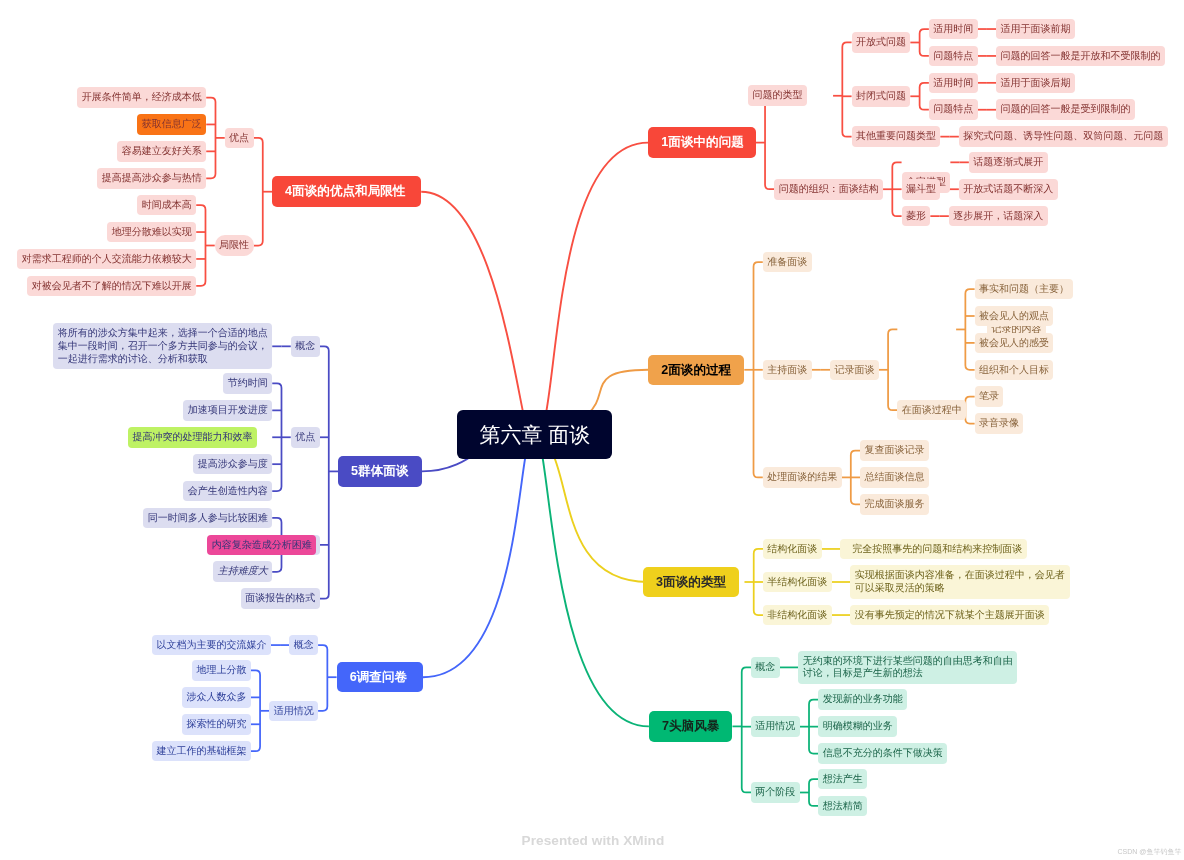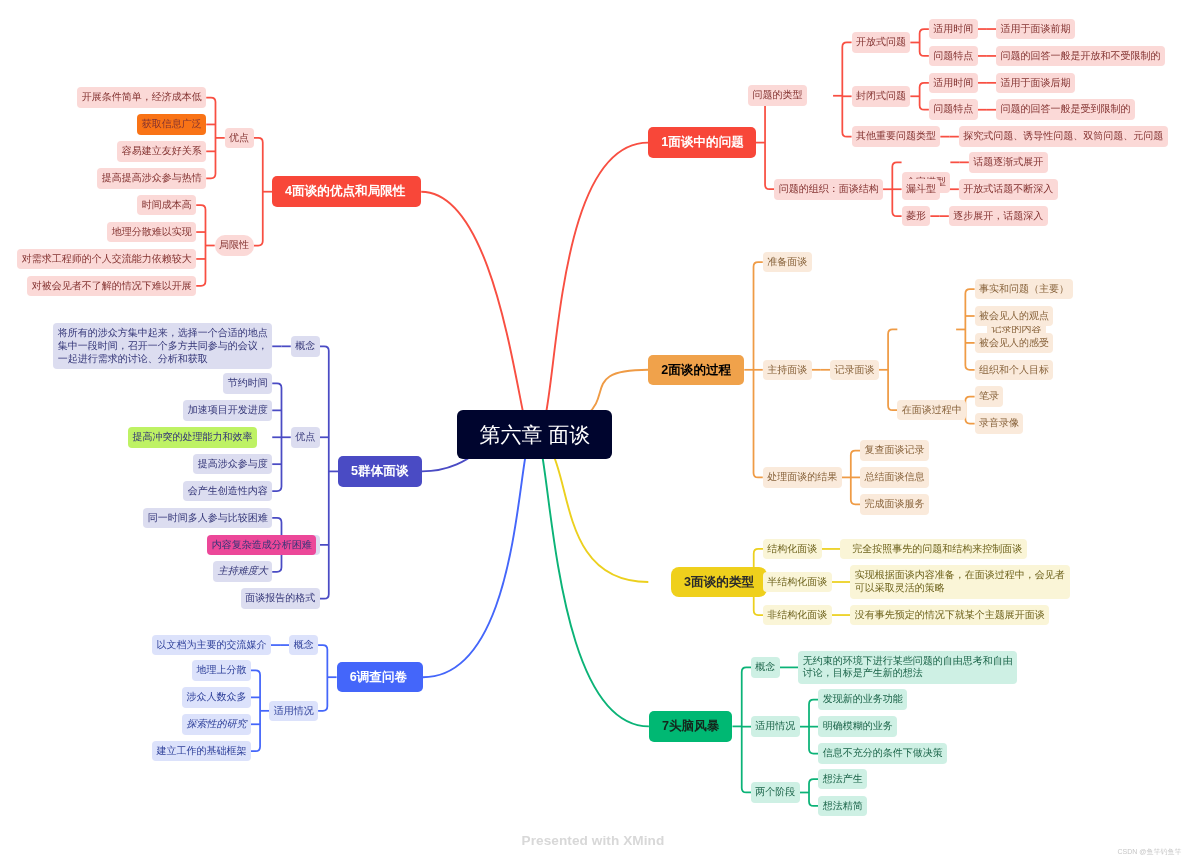--- a/index.html
+++ b/index.html
@@ -160,21 +160,21 @@
     <div class="node leaf" style="background: rgb(250, 234, 219); color: rgb(135, 98, 58); left: 974.62px; top: 305.7px;">被会见人的观点</div>
     <div class="node leaf" style="background: rgb(250, 234, 219); color: rgb(135, 98, 58); left: 974.62px; top: 332.6px;">被会见人的感受</div>
     <div class="node leaf" style="background: rgb(250, 234, 219); color: rgb(135, 98, 58); left: 974.62px; top: 359.5px;">组织和个人目标</div>
     <div class="node leaf" style="background: rgb(250, 234, 219); color: rgb(135, 98, 58); left: 897.33px; top: 399.85px;">在面谈过程中</div>
     <div class="node leaf" style="background: rgb(250, 234, 219); color: rgb(135, 98, 58); left: 974.62px; top: 386.4px;">笔录</div>
     <div class="node leaf" style="background: rgb(250, 234, 219); color: rgb(135, 98, 58); left: 974.62px; top: 413.3px;">录音录像</div>
     <div class="node leaf" style="background: rgb(250, 234, 219); color: rgb(135, 98, 58); left: 762.77px; top: 467.1px;">处理面谈的结果</div>
     <div class="node leaf" style="background: rgb(250, 234, 219); color: rgb(135, 98, 58); left: 860.05px; top: 440.2px;">复查面谈记录</div>
     <div class="node leaf" style="background: rgb(250, 234, 219); color: rgb(135, 98, 58); left: 860.05px; top: 467.1px;">总结面谈信息</div>
     <div class="node leaf" style="background: rgb(250, 234, 219); color: rgb(135, 98, 58); left: 860.05px; top: 494px;">完成面谈服务</div>
-    <div class="node trunk" style="background: rgb(239, 208, 28); color: rgb(43, 43, 43); left: 671px; top: 566.7px; border-radius: 8px;">3面谈的类型</div>
+    <div class="node trunk" style="background: rgb(239, 208, 28); color: rgb(43, 43, 43); left: 643px; top: 566.7px;">3面谈的类型</div>
     <div class="node leaf" style="background: rgb(250, 245, 215); color: rgb(109, 98, 28); left: 762.97px; top: 538.66px;">结构化面谈</div>
     <div class="node leaf" style="background: rgb(250, 245, 215); color: rgb(109, 98, 28); left: 840.25px; top: 538.66px; padding-left: 12px;">完全按照事先的问题和结构来控制面谈</div>
     <div class="node leaf" style="background: rgb(250, 245, 215); color: rgb(109, 98, 28); left: 762.97px; top: 571.7px;">半结构化面谈</div>
     <div class="node leaf wrap" style="background: rgb(250, 245, 215); color: rgb(109, 98, 28); width: 220px; left: 850.25px; top: 565.41px;">实现根据面谈内容准备，在面谈过程中，会见者可以采取灵活的策略</div>
     <div class="node leaf" style="background: rgb(250, 245, 215); color: rgb(109, 98, 28); left: 762.97px; top: 604.75px;">非结构化面谈</div>
     <div class="node leaf" style="background: rgb(250, 245, 215); color: rgb(109, 98, 28); left: 850.25px; top: 604.75px;">没有事先预定的情况下就某个主题展开面谈</div>
     <div class="node trunk" style="background: rgb(0, 184, 115); color: rgb(20, 38, 28); left: 648.9px; top: 711.1px;">7头脑风暴</div>
     <div class="node leaf" style="background: rgb(206, 240, 228); color: rgb(26, 99, 72); left: 750.98px; top: 657.11px;">概念</div>
     <div class="node leaf wrap" style="background: rgb(206, 240, 228); color: rgb(26, 99, 72); width: 219px; left: 798.26px; top: 650.81px;">无约束的环境下进行某些问题的自由思考和自由讨论，目标是产生新的想法</div>
     <div class="node leaf" style="background: rgb(206, 240, 228); color: rgb(26, 99, 72); left: 750.98px; top: 716.35px;">适用情况</div>
@@ -208,15 +208,15 @@
     <div class="node leaf" style="background: rgb(220, 221, 240); color: rgb(51, 53, 119); left: 143.46px; top: 507.67px;">同一时间多人参与比较困难</div>
     <div class="node leaf" style="background: #ec4899; color: rgb(51, 53, 119); left: 163.46px; top: 534.57px; margin-left: 44px;">内容复杂造成分析困难</div>
     <div class="node leaf" style="background: rgb(220, 221, 240); color: rgb(51, 53, 119); left: 213.46px; top: 561.47px; font-style: italic;">主持难度大</div>
     <div class="node leaf" style="background: rgb(220, 221, 240); color: rgb(51, 53, 119); left: 240.74px; top: 588.37px;">面谈报告的格式</div>
     <div class="node trunk" style="background: rgb(68, 102, 250); color: rgb(255, 255, 255); width: 86.3px; left: 336.6px; top: 661.9px;">6调查问卷</div>
     <div class="node leaf" style="background: rgb(220, 226, 251); color: rgb(43, 61, 152); left: 289.32px; top: 634.78px;">概念</div>
     <div class="node leaf" style="background: rgb(220, 226, 251); color: rgb(43, 61, 152); left: 152.04px; top: 634.78px;">以文档为主要的交流媒介</div>
     <div class="node leaf" style="background: rgb(220, 226, 251); color: rgb(43, 61, 152); left: 269.32px; top: 700.53px;">适用情况</div>
     <div class="node leaf" style="background: rgb(220, 226, 251); color: rgb(43, 61, 152); left: 192.04px; top: 660.18px;">地理上分散</div>
     <div class="node leaf" style="background: rgb(220, 226, 251); color: rgb(43, 61, 152); left: 182.04px; top: 687.08px;">涉众人数众多</div>
-    <div class="node leaf" style="background: rgb(220, 226, 251); color: rgb(43, 61, 152); left: 182.04px; top: 713.98px; font-style: italic;">探索性的研究</div>
+    <div class="node leaf" style="background: rgb(220, 226, 251); color: rgb(43, 61, 152); left: 182.04px; top: 713.98px;">探索性的研究</div>
     <div class="node leaf" style="background: rgb(220, 226, 251); color: rgb(43, 61, 152); left: 152.04px; top: 740.88px;">建立工作的基础框架</div>
   </div>
 
 </body></html>

